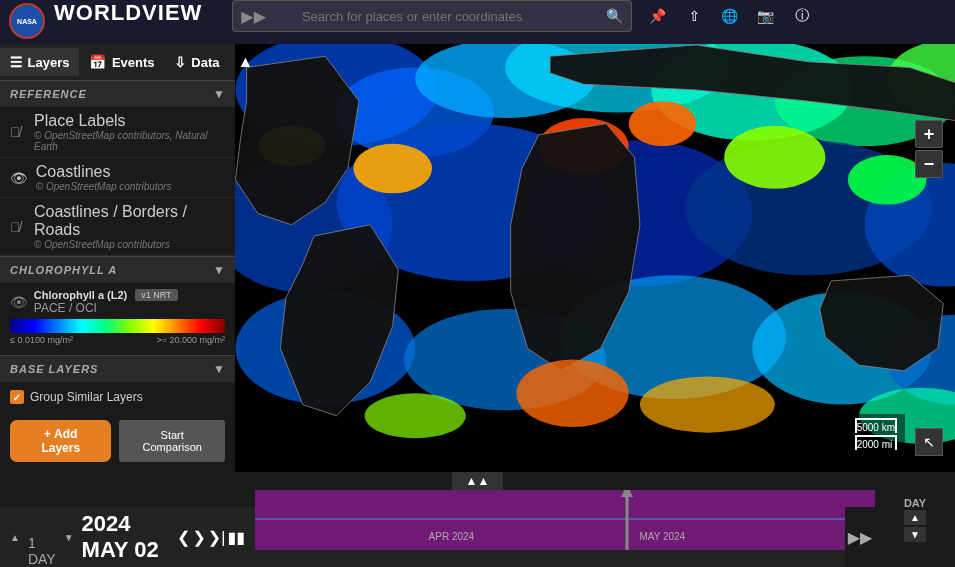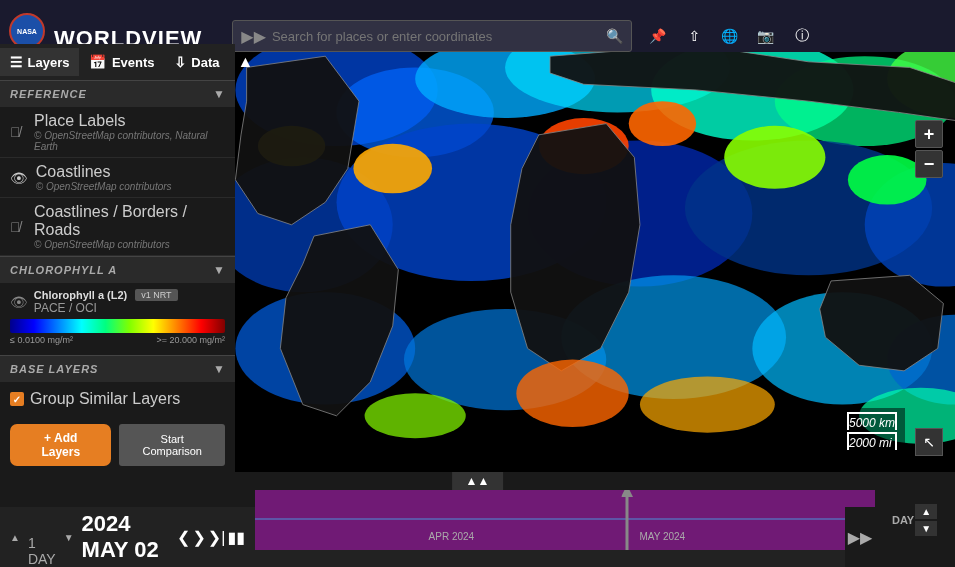--- a/index.html
+++ b/index.html
@@ -1,21 +1,21 @@
 <!DOCTYPE html>
 <html><head>
   <meta charset="utf-8">
   <style>
     * { margin: 0; padding: 0; box-sizing: border-box; }
     body { width: 955px; height: 567px; overflow: hidden; background: #000; font-family: Arial, sans-serif; }
 
     
     #header {
-      position: absolute; top: 0; left: 0; right: 0; height: 52px;
-      background: #1a1a2e; display: flex; align-items: flex-end; z-index: 10;
+      position: absolute; top: 0; left: 0; right: 0; height: 44px;
+      background: #1a1a2e; display: flex; align-items: flex-start; z-index: 10;
     }
     #nasa-logo {
       width: 42px; height: 42px; margin: 0 6px;
       background: #1a1a2e; display: flex; align-items: center; justify-content: center;
     }
     .nasa-circle {
       width: 36px; height: 36px; border-radius: 50%; background: #1b4fa8;
       border: 2px solid #c0392b; display: flex; align-items: center; justify-content: center;
       font-size: 8px; color: white; font-weight: bold; position: relative;
     }
@@ -24,21 +24,21 @@
     }
     #app-title {
       color: white; font-size: 22px; font-weight: bold; letter-spacing: 1px; margin-right: 20px;
     }
     #search-bar {
       flex: 1; height: 32px; background: rgba(255,255,255,0.1); border: 1px solid #555;
       border-radius: 3px; display: flex; align-items: center; padding: 0 8px; margin: 0 10px;
       max-width: 400px;
     }
     #search-bar input {
-      background: transparent; border: none; outline: none; color: #aaa; font-size: 13px; flex: 1;
+      background: transparent; border: none; outline: none; color: #aaa; font-size: 13px; flex: 1; margin-left: 30px;
     }
     #header-icons {
       display: flex; align-items: center; gap: 4px; margin-right: 8px;
     }
     .header-icon-btn {
       width: 32px; height: 32px; border-radius: 4px; border: none; background: transparent;
       color: white; cursor: pointer; display: flex; align-items: center; justify-content: center;
       font-size: 14px;
     }
 
@@ -98,21 +98,21 @@
     .colorbar {
       height: 14px; margin: 4px 0 2px;
       background: linear-gradient(to right, #00008b, #0000ff, #0080ff, #00ffff, #00ff80, #80ff00, #ffff00, #ff8000, #ff0000, #800000);
       border-radius: 2px;
     }
     .colorbar-labels { display: flex; justify-content: space-between; }
     .colorbar-label { color: #999; font-size: 9px; }
 
     
     .base-layers-section { padding: 8px 10px; }
-    .group-similar { display: flex; align-items: center; gap: 6px; color: #ccc; font-size: 16px; }
+    .group-similar { display: flex; align-items: center; gap: 6px; color: #ccc; font-size: 12px; }
     .checkbox-checked {
       width: 14px; height: 14px; background: #e67e22; display: flex;
       align-items: center; justify-content: center; border-radius: 2px;
     }
     .checkbox-checked::after { content: '✓'; color: white; font-size: 10px; font-weight: bold; }
 
     
     #action-buttons {
       padding: 8px 10px; display: flex; gap: 8px;
     }
@@ -140,21 +140,21 @@
       width: 28px; height: 28px; background: #333; border: 1px solid #555;
       color: white; font-size: 18px; cursor: pointer; display: flex;
       align-items: center; justify-content: center; border-radius: 2px;
       margin-bottom: 2px; font-weight: bold;
     }
 
     #scale-bar {
       position: absolute; right: 50px; bottom: 16px; z-index: 5;
       background: rgba(0,0,0,0.5); padding: 4px 8px;
     }
-    .scale-line { color: white; font-size: 12px; margin-bottom: 2px; font-style: italic; }
+    .scale-line { color: white; font-size: 10px; margin-bottom: 2px; }
 
     #rotation-btn {
       position: absolute; right: 12px; bottom: 16px; z-index: 5;
       width: 28px; height: 28px; background: #333; border: 1px solid #555;
       cursor: pointer; display: flex; align-items: center; justify-content: center;
     }
 
     
     #timeline {
       position: absolute; bottom: 0; left: 0; right: 0; height: 95px;
@@ -192,21 +192,21 @@
       position: absolute; top: 0; bottom: 0; width: 3px; background: #888;
       left: 60%; transform: translateX(-50%);
     }
     .timeline-cursor-top {
       position: absolute; top: -5px; left: 50%; transform: translateX(-50%);
       width: 12px; height: 12px; background: #888; clip-path: polygon(50% 0%, 0% 100%, 100% 100%);
     }
 
     #day-label {
       position: absolute; right: 0; top: 0; bottom: 0; width: 80px;
-      background: #1a1a1a; display: flex; flex-direction: row;
+      background: #1a1a1a; display: flex; flex-direction: column;
       align-items: center; justify-content: center;
     }
     .day-label-text { color: #aaa; font-size: 11px; font-weight: bold; }
     .day-nav-btns { display: flex; flex-direction: column; }
     .day-nav-btn { background: #333; border: none; color: white; font-size: 10px;
       cursor: pointer; padding: 2px 6px; margin: 1px; }
     #timeline-fast-fwd {
       position: absolute; right: 80px; bottom: 0; height: 60px; width: 30px;
       background: #1a1a1a; display: flex; align-items: center; justify-content: center;
     }

